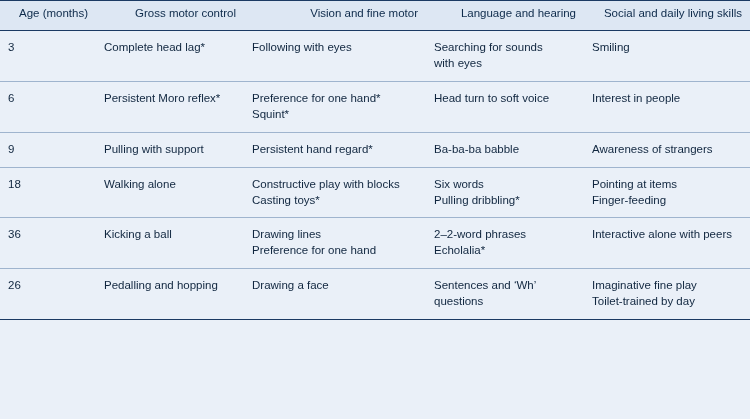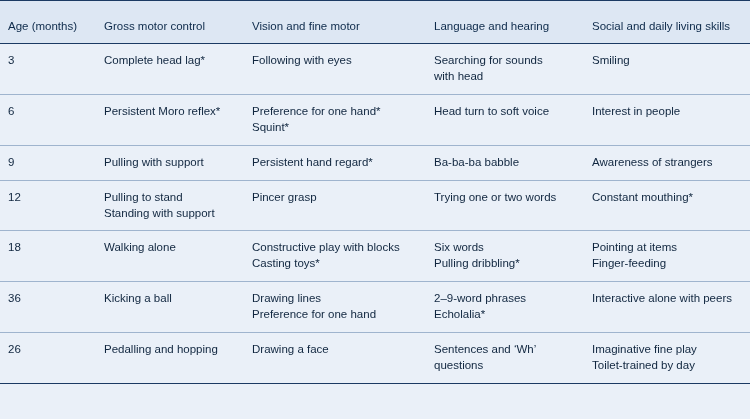--- a/index.html
+++ b/index.html
@@ -25,25 +25,25 @@
     table-layout: fixed;
     background: #eaf0f8;
   }
   table.milestones col.c0 { width: 96px; }
   table.milestones col.c1 { width: 148px; }
   table.milestones col.c2 { width: 182px; }
   table.milestones col.c3 { width: 158px; }
   table.milestones col.c4 { width: 166px; }
 
   table.milestones thead th {
-    text-align: left;
+    text-align: right;
     font-weight: normal;
     font-size: 11.5px;
     color: #0d2a4a;
-    padding: 18px 8px 10px 8px;
+    padding: 5px 8px 10px 8px;
     vertical-align: top;
     border-bottom: 1.6px solid #1b3a63;
     background: #dde7f3;
     line-height: 1.25;
   }
   table.milestones thead tr {
     border-top: 1.6px solid #1b3a63;
   }
   table.milestones tbody td {
     font-size: 11.5px;
@@ -87,21 +87,21 @@
             <span class="cell-line">3</span>
           </td>
         <td>
             <span class="cell-line">Complete head lag*</span>
           </td>
         <td>
             <span class="cell-line">Following with eyes</span>
           </td>
         <td>
             <span class="cell-line">Searching for sounds
-with head</span>
+with eyes</span>
           </td>
         <td>
             <span class="cell-line">Smiling</span>
           </td>
       </tr>
       <tr>
         <td class="age-cell">
             <span class="cell-line">6</span>
           </td>
         <td>
@@ -130,38 +130,20 @@
           </td>
         <td>
             <span class="cell-line">Ba-ba-ba babble</span>
           </td>
         <td>
             <span class="cell-line">Awareness of strangers</span>
           </td>
       </tr>
       <tr>
         <td class="age-cell">
-            <span class="cell-line">12</span>
-          </td>
-        <td>
-            <span class="cell-line">Pulling to stand
-Standing with support</span>
-          </td>
-        <td>
-            <span class="cell-line">Pincer grasp</span>
-          </td>
-        <td>
-            <span class="cell-line">Trying one or two words</span>
-          </td>
-        <td>
-            <span class="cell-line">Constant mouthing*</span>
-          </td>
-      </tr>
-      <tr>
-        <td class="age-cell">
             <span class="cell-line">18</span>
           </td>
         <td>
             <span class="cell-line">Walking alone</span>
           </td>
         <td>
             <span class="cell-line">Constructive play with blocks
 Casting toys*</span>
           </td>
         <td>
@@ -178,21 +160,21 @@
             <span class="cell-line">36</span>
           </td>
         <td>
             <span class="cell-line">Kicking a ball</span>
           </td>
         <td>
             <span class="cell-line">Drawing lines
 Preference for one hand</span>
           </td>
         <td>
-            <span class="cell-line">2–9-word phrases
+            <span class="cell-line">2–2-word phrases
 Echolalia*</span>
           </td>
         <td>
             <span class="cell-line">Interactive alone with peers</span>
           </td>
       </tr>
       <tr>
         <td class="age-cell">
             <span class="cell-line">26</span>
           </td>

